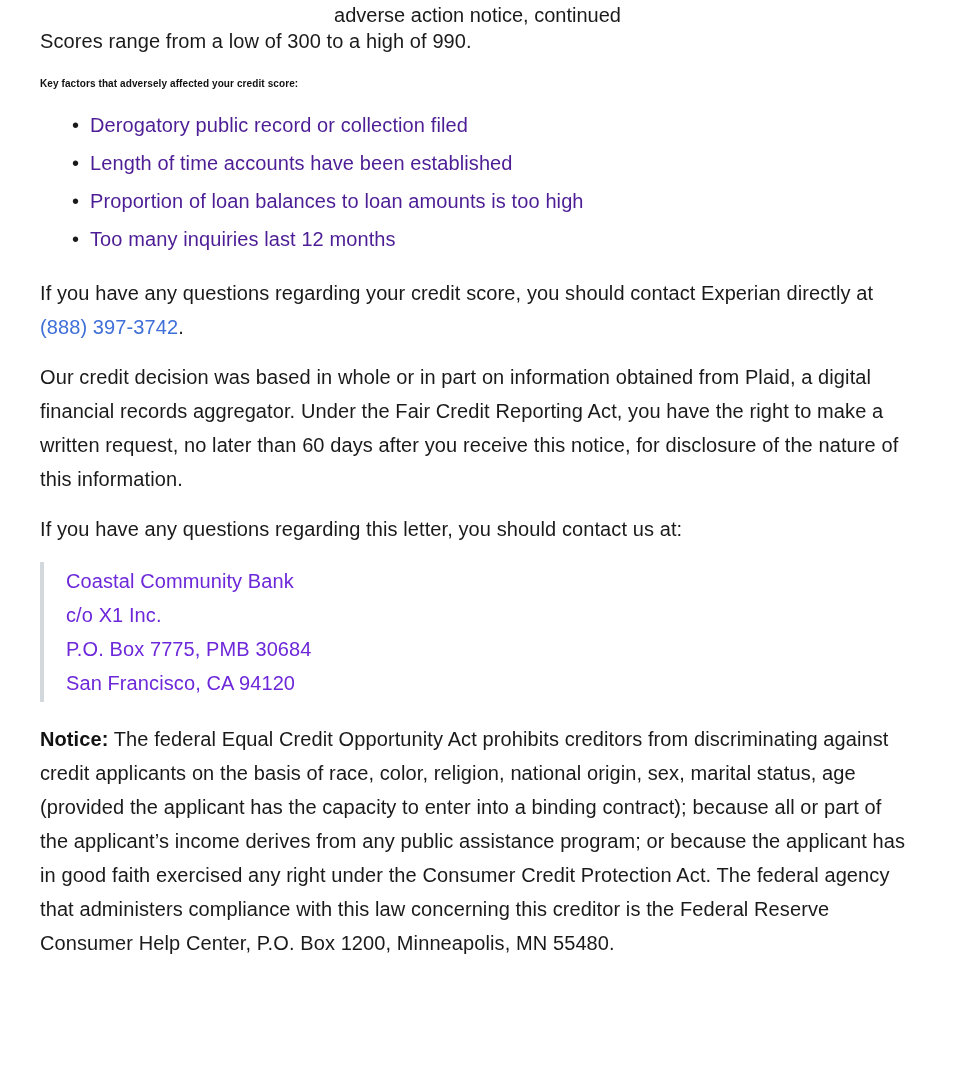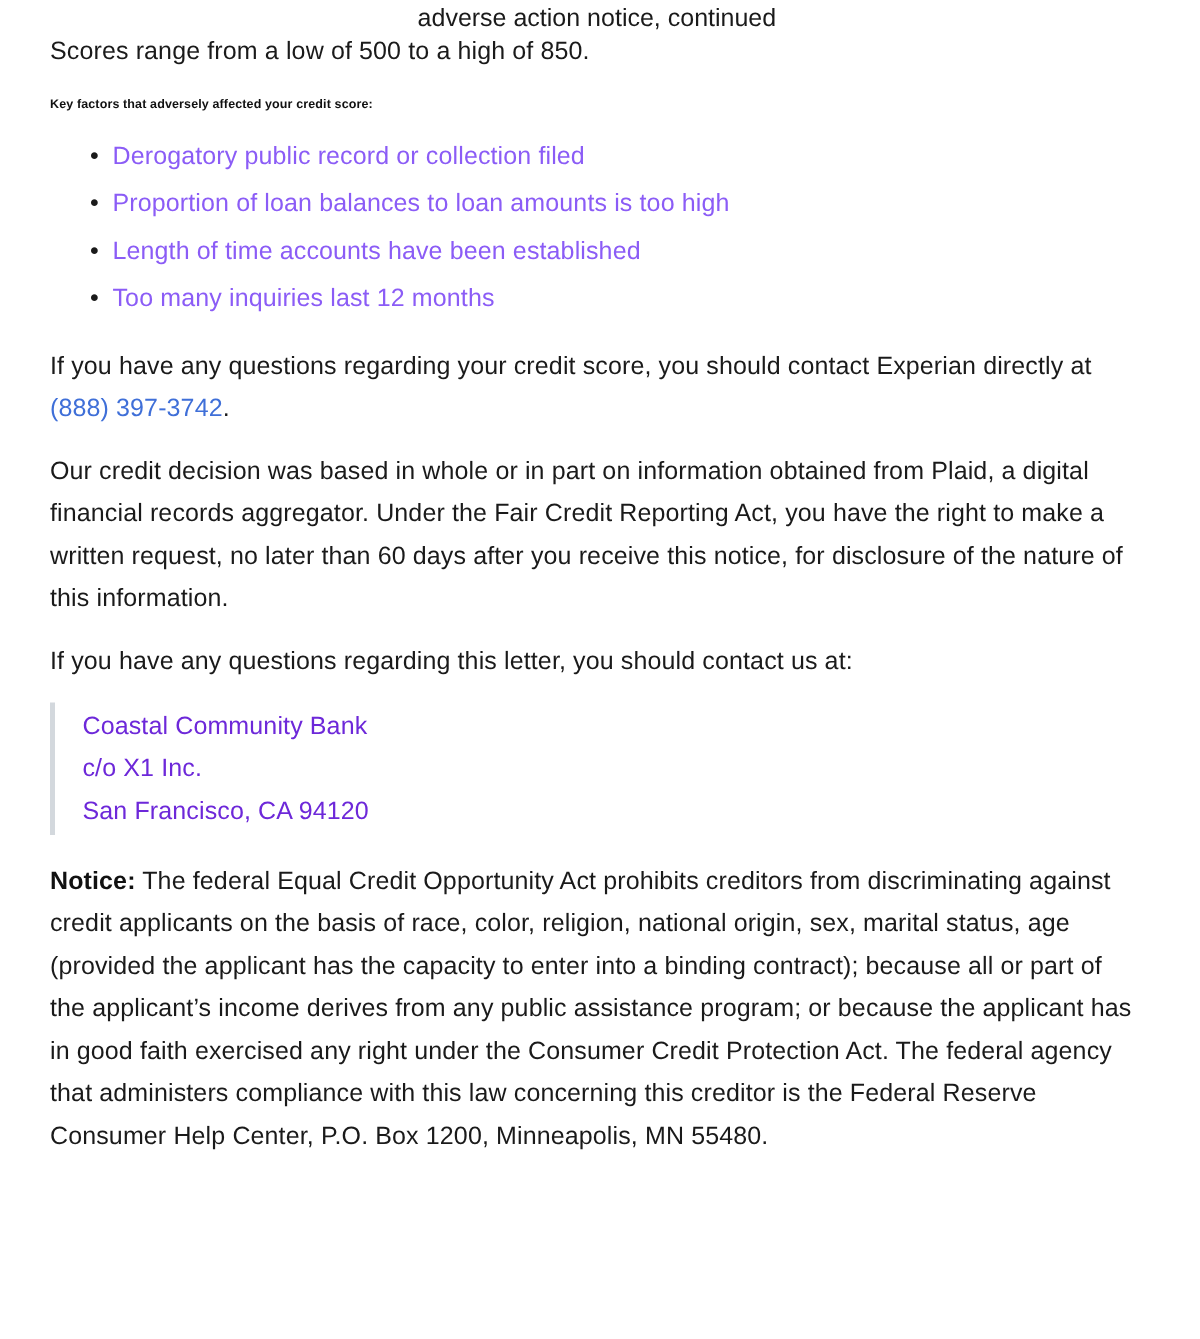--- a/index.html
+++ b/index.html
@@ -63,21 +63,21 @@
   }
 
   ul.factor-list {
     margin: 0 0 18px 0;
     padding: 0 0 0 32px;
     list-style: none;
   }
   ul.factor-list li {
     font-size: 20px;
     line-height: 38px;
-    color: #8b5cf6;
+    color: #4c1d95;
     position: relative;
     padding-left: 18px;
     letter-spacing: 0.1px;
   }
   ul.factor-list li::before {
     content: "\2022";
     position: absolute;
     left: 0;
     top: 0;
     font-size: 20px;
@@ -109,38 +109,39 @@
     color: #111111;
   }
 </style>
 </head>
 <body>
 
 <div class="page">
 
   <div class="clipped-line">adverse action notice, continued</div>
 
-  <p class="body-text first">Scores range from a low of 500 to a high of 850.</p>
+  <p class="body-text first">Scores range from a low of 300 to a high of 990.</p>
 
   <h3 class="section-heading">Key factors that adversely affected your credit score:</h3>
 
   <ul class="factor-list">
     <li>Derogatory public record or collection filed</li>
+    <li>Length of time accounts have been established</li>
     <li>Proportion of loan balances to loan amounts is too high</li>
-    <li>Length of time accounts have been established</li>
     <li>Too many inquiries last 12 months</li>
   </ul>
 
   <p class="body-text"><span>If you have any questions regarding your credit score, you should contact Experian directly at </span><a class="phone-link" href="#">(888) 397-3742</a><span>.</span></p>
 
   <p class="body-text">Our credit decision was based in whole or in part on information obtained from Plaid, a digital financial records aggregator. Under the Fair Credit Reporting Act, you have the right to make a written request, no later than 60 days after you receive this notice, for disclosure of the nature of this information.</p>
 
   <p class="body-text">If you have any questions regarding this letter, you should contact us at:</p>
 
   <blockquote class="address-block">
     <span class="addr-line">Coastal Community Bank</span>
     <span class="addr-line">c/o X1 Inc.</span>
+    <span class="addr-line">P.O. Box 7775, PMB 30684</span>
     <span class="addr-line">San Francisco, CA 94120</span>
   </blockquote>
 
   <p class="body-text"><span class="bold-lead">Notice:</span><span> The federal Equal Credit Opportunity Act prohibits creditors from discriminating against credit applicants on the basis of race, color, religion, national origin, sex, marital status, age (provided the applicant has the capacity to enter into a binding contract); because all or part of the applicant’s income derives from any public assistance program; or because the applicant has in good faith exercised any right under the Consumer Credit Protection Act. The federal agency that administers compliance with this law concerning this creditor is the Federal Reserve Consumer Help Center, P.O. Box 1200, Minneapolis, MN 55480.</span></p>
 
 </div>
 
 </body></html>

